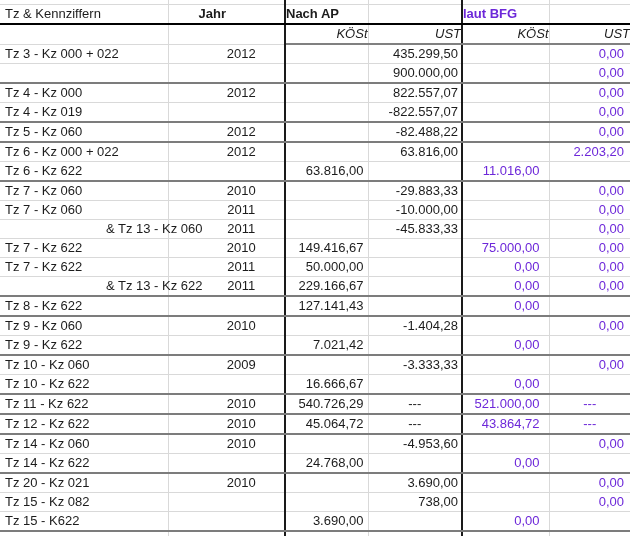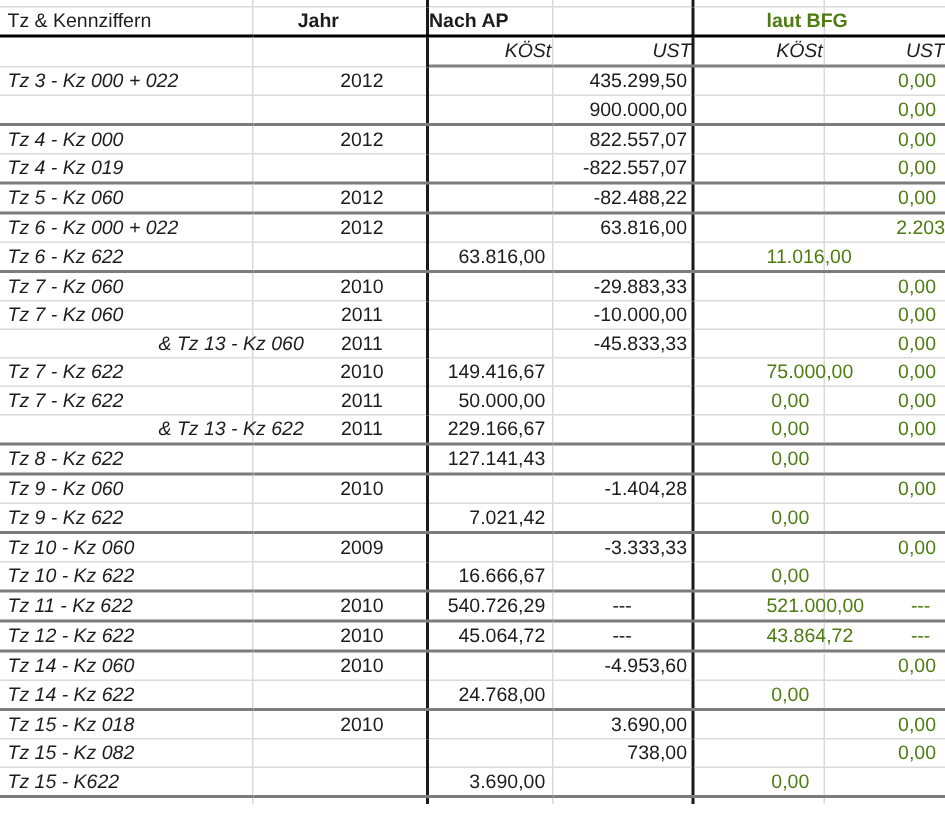--- a/index.html
+++ b/index.html
@@ -37,27 +37,27 @@
   tr.sliver-bottom td{height:11px;line-height:11px;border-bottom:none;}
   
   tr.head-main th{border-bottom:2px solid #000000;text-align:left;}
   th.c-label{padding-left:5px;font-weight:normal;}
   th.c-year,td.c-year{text-align:center;padding-left:30px;}
   th.h-center{text-align:center;font-weight:bold;}
   tr.head-sub th{font-weight:normal;font-style:italic;text-align:right;}
   tr.head-sub th.c-apk,tr.head-sub th.c-apu,
   tr.head-sub th.c-bfk,tr.head-sub th.c-bfu{border-bottom:2px solid #808080;}
   
-  td.c-label{padding-left:5px;text-align:left;font-style:italic;}
+  td.c-label{padding-left:5px;text-align:left;}
   td.c-apk{text-align:right;padding-right:4px;}
   td.c-apu{text-align:right;padding-right:3px;}
   td.c-bfk{text-align:right;padding-right:9px;}
   td.c-bfu{text-align:right;padding-right:6px;}
   td.dash{text-align:center;padding-right:0;}
-  .red{color:#4d7c0f;padding-left:48px;}
+  .red{color:#6d28d9;}
   .bold{font-weight:bold;margin-left:32px;}
   tr.sep td{border-bottom:2px solid #7c7c7c;}
   
   td.c-label .spill{
     float:right;
     margin-right:-35px;
     background:transparent;
   }
 </style>
 </head>
@@ -273,21 +273,21 @@
         </tr>
         <tr class="sep">
           <td class="c-label">Tz 14 - Kz 622</td>
           <td class="c-year"></td>
           <td class="c-apk">24.768,00</td>
           <td class="c-apu"></td>
           <td class="c-bfk red">0,00</td>
           <td class="c-bfu"></td>
         </tr>
         <tr>
-          <td class="c-label">Tz 15 - Kz 018</td>
+          <td class="c-label">Tz 20 - Kz 021</td>
           <td class="c-year">2010</td>
           <td class="c-apk"></td>
           <td class="c-apu">3.690,00</td>
           <td class="c-bfk"></td>
           <td class="c-bfu red">0,00</td>
         </tr>
         <tr>
           <td class="c-label">Tz 15 - Kz 082</td>
           <td class="c-year"></td>
           <td class="c-apk"></td>

